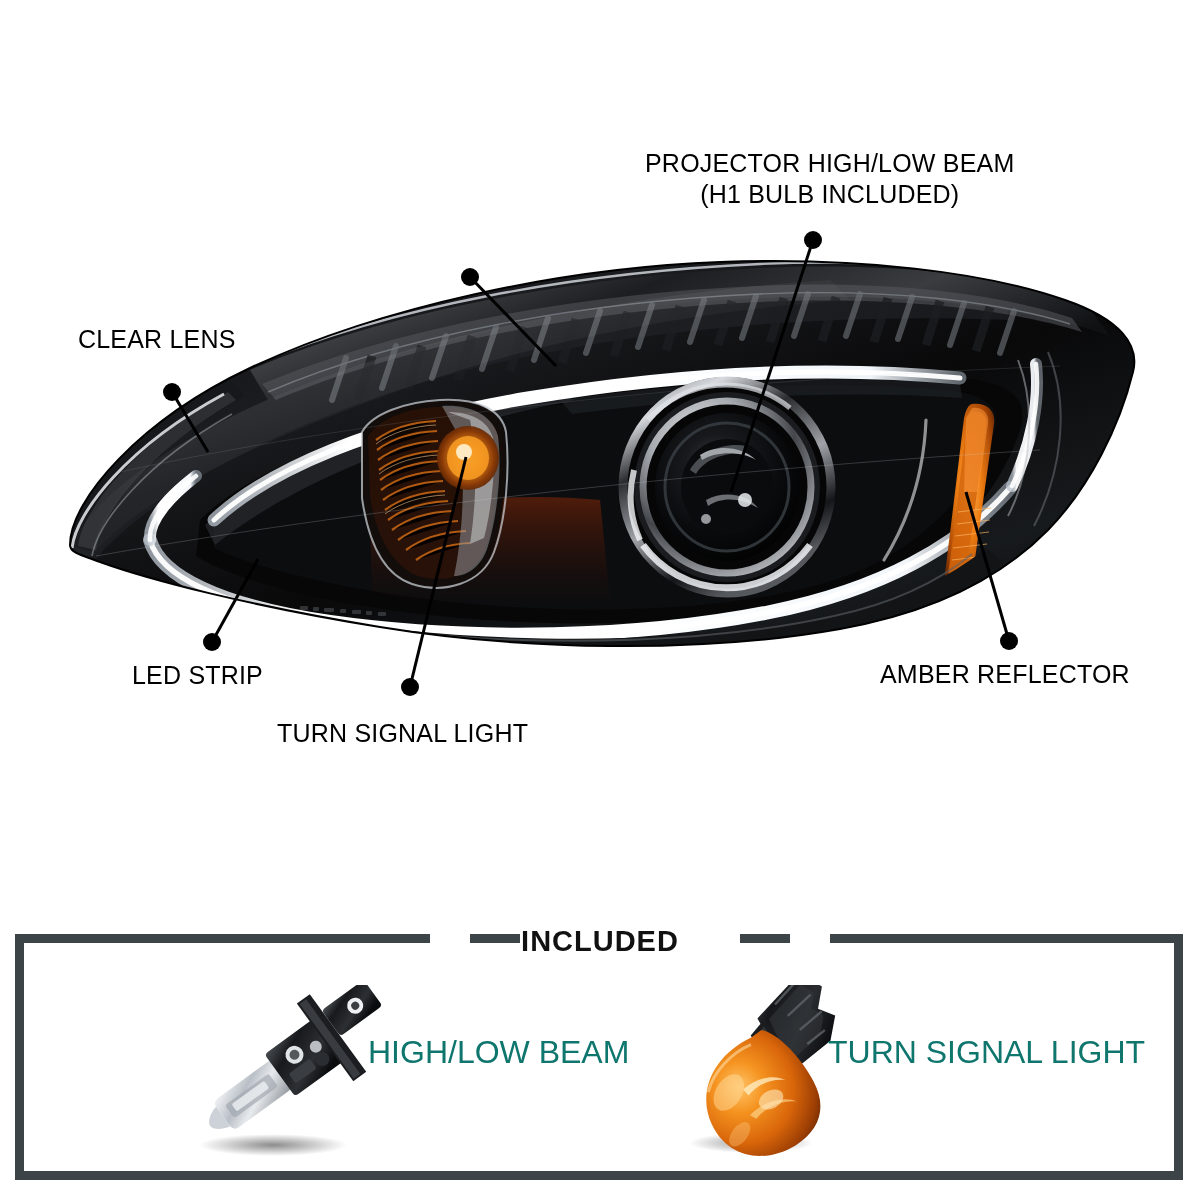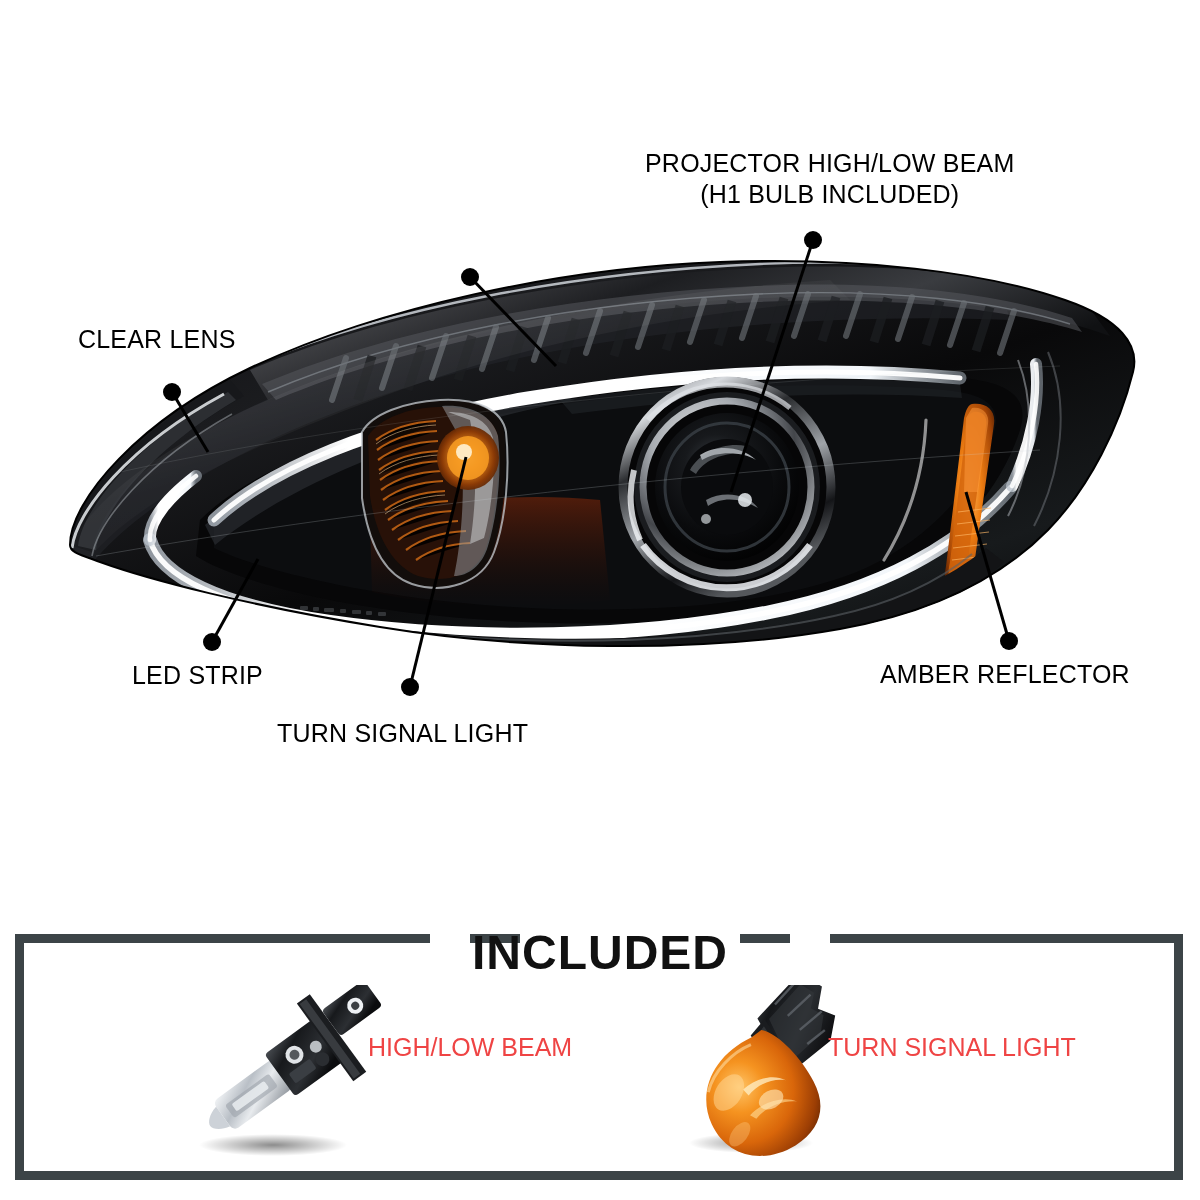--- a/index.html
+++ b/index.html
@@ -40,31 +40,31 @@
   .frm-top-a{left:0;top:0;width:415px;height:9px;}
   .frm-top-b{left:455px;top:0;width:50px;height:9px;}
   .frm-top-c{left:725px;top:0;width:50px;height:9px;}
   .frm-top-d{left:815px;top:0;width:353px;height:9px;}
 
   #included-title{
     position:absolute;
     left:0;right:0;
     top:925px;
     text-align:center;
-    font-size:48px;
+    font-size:29px;
     font-weight:bold;
     letter-spacing:1px;
     color:#111;
     font-family:"Liberation Sans", sans-serif;
   }
 
   .inc-label{
     position:absolute;
-    font-size:25px;
-    color:#ef4444;
+    font-size:32px;
+    color:#0f766e;
     line-height:1.35;
     text-align:center;
     white-space:pre;
   }
 
   
   .bulb-h1{position:absolute;left:175px;top:985px;width:215px;height:175px;}
   .bulb-3157{position:absolute;left:665px;top:985px;width:195px;height:175px;}
 </style>
 </head>

